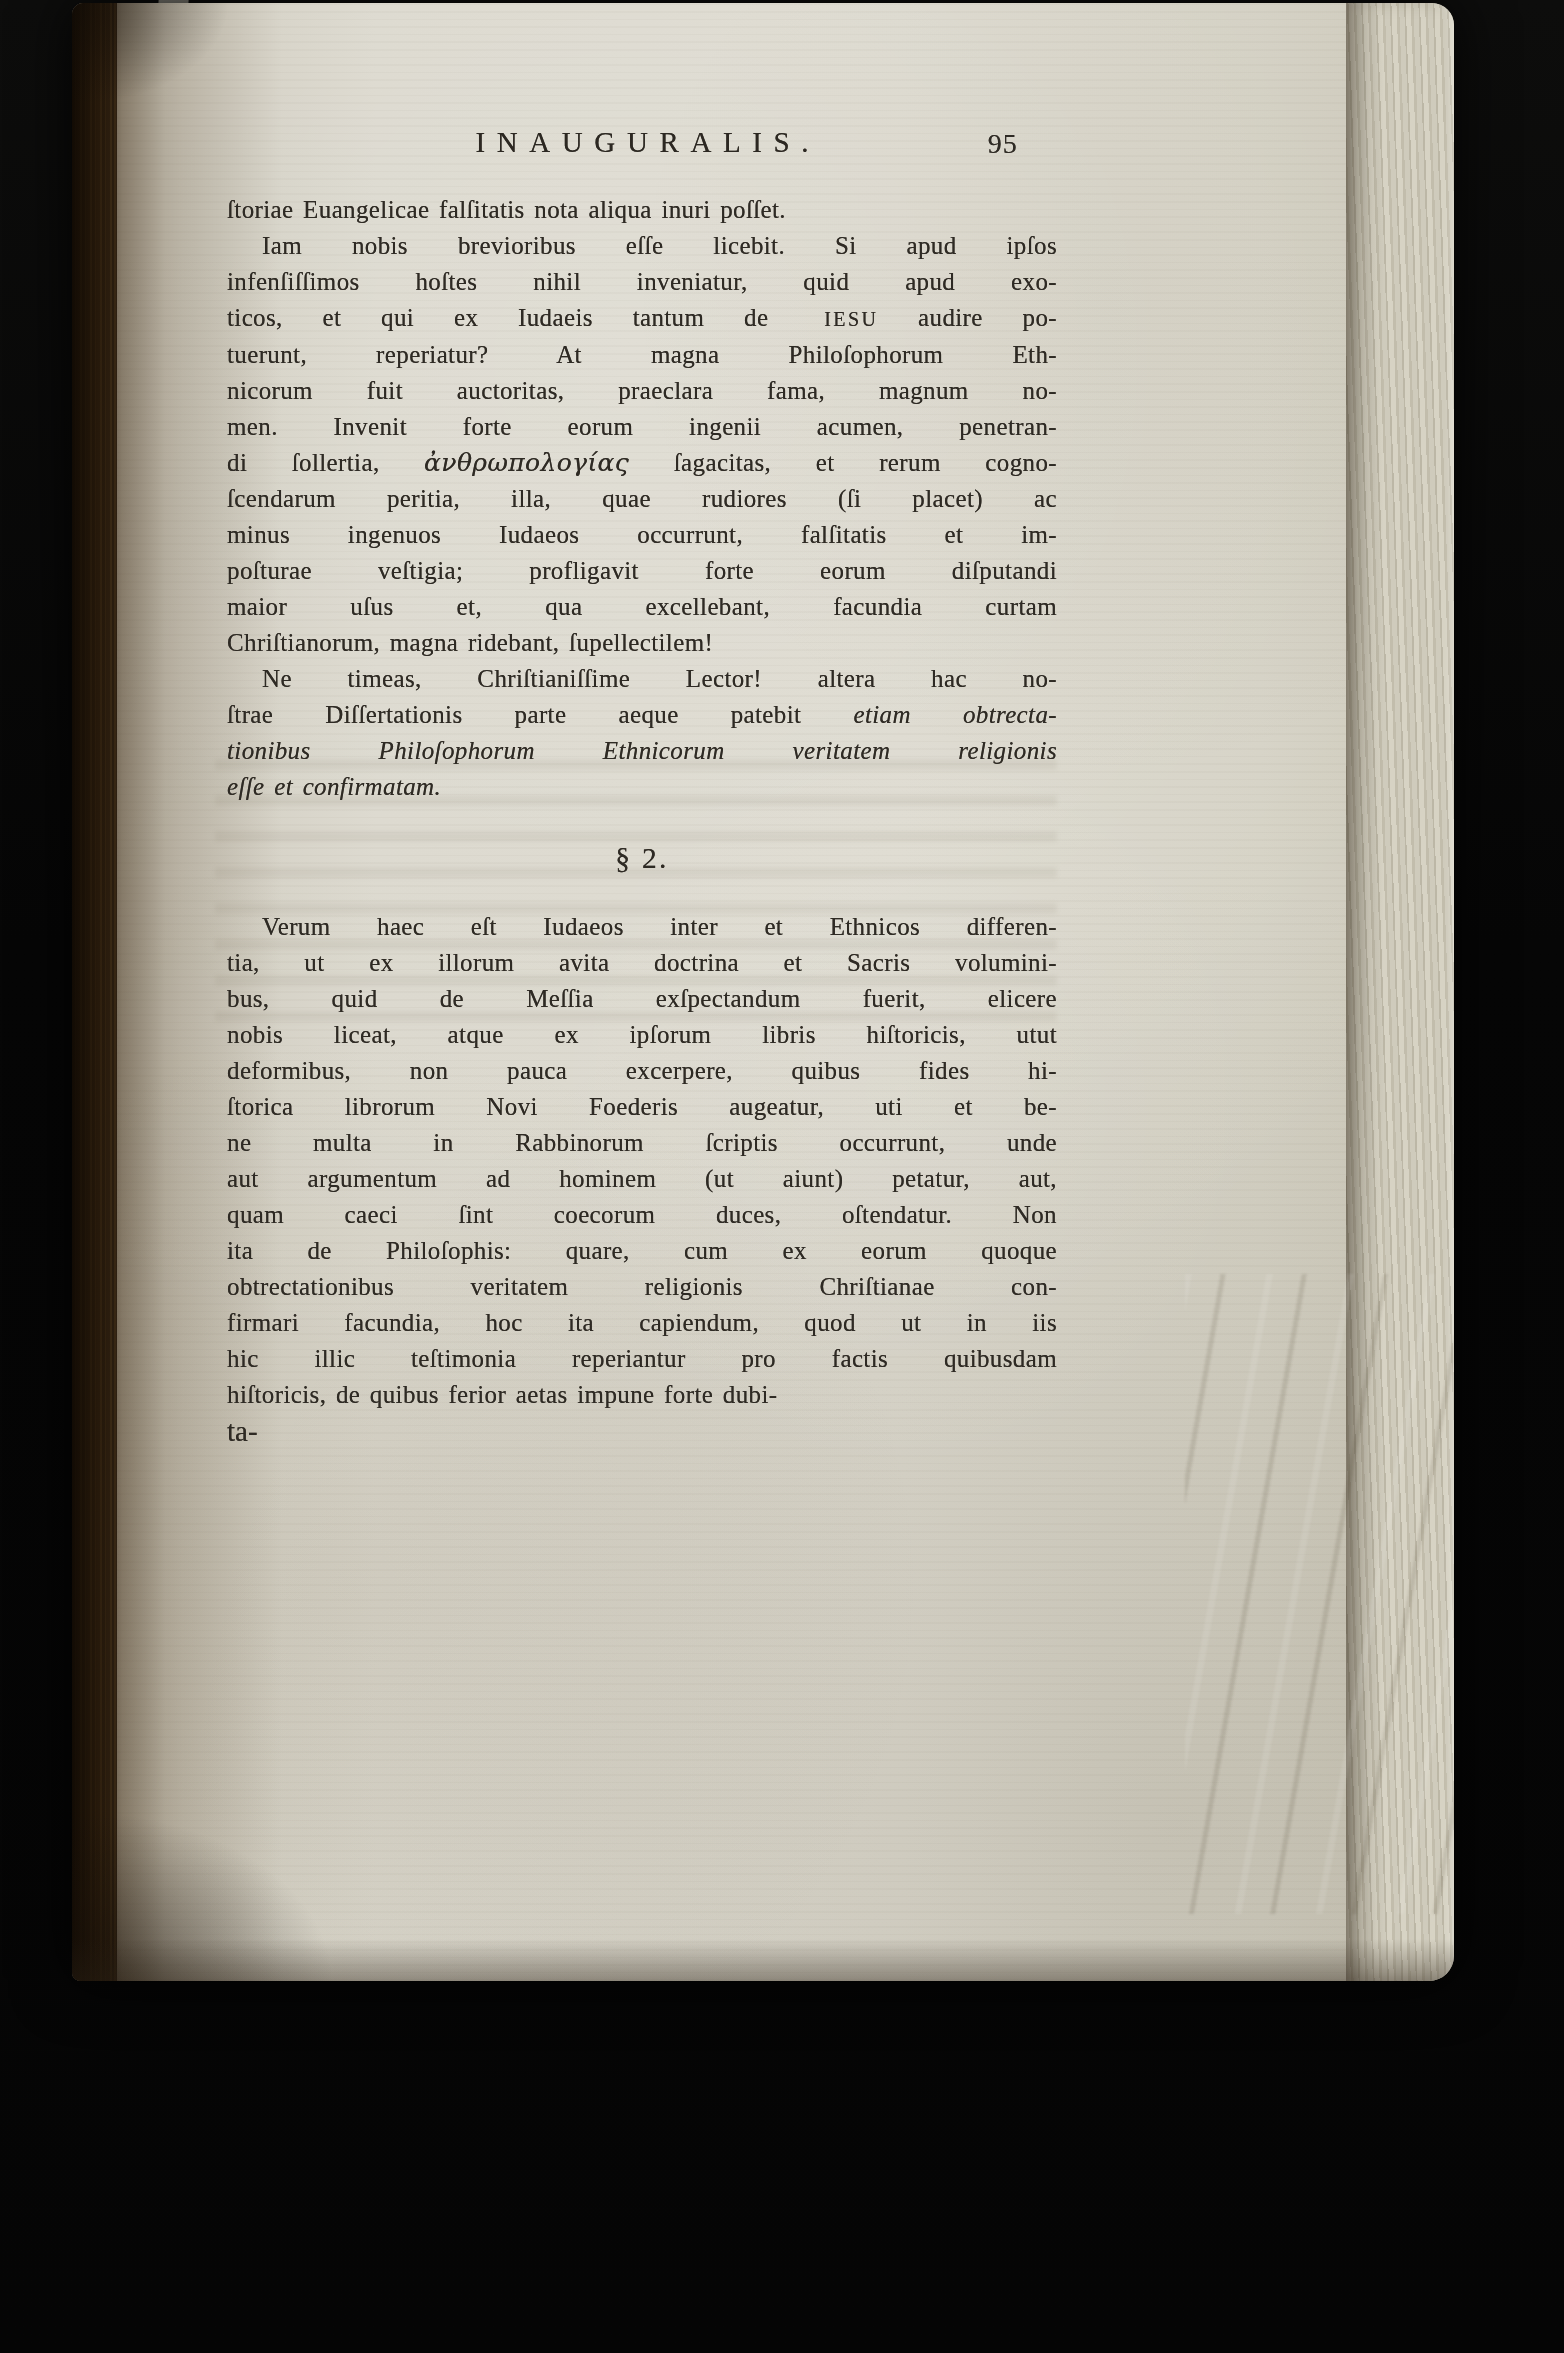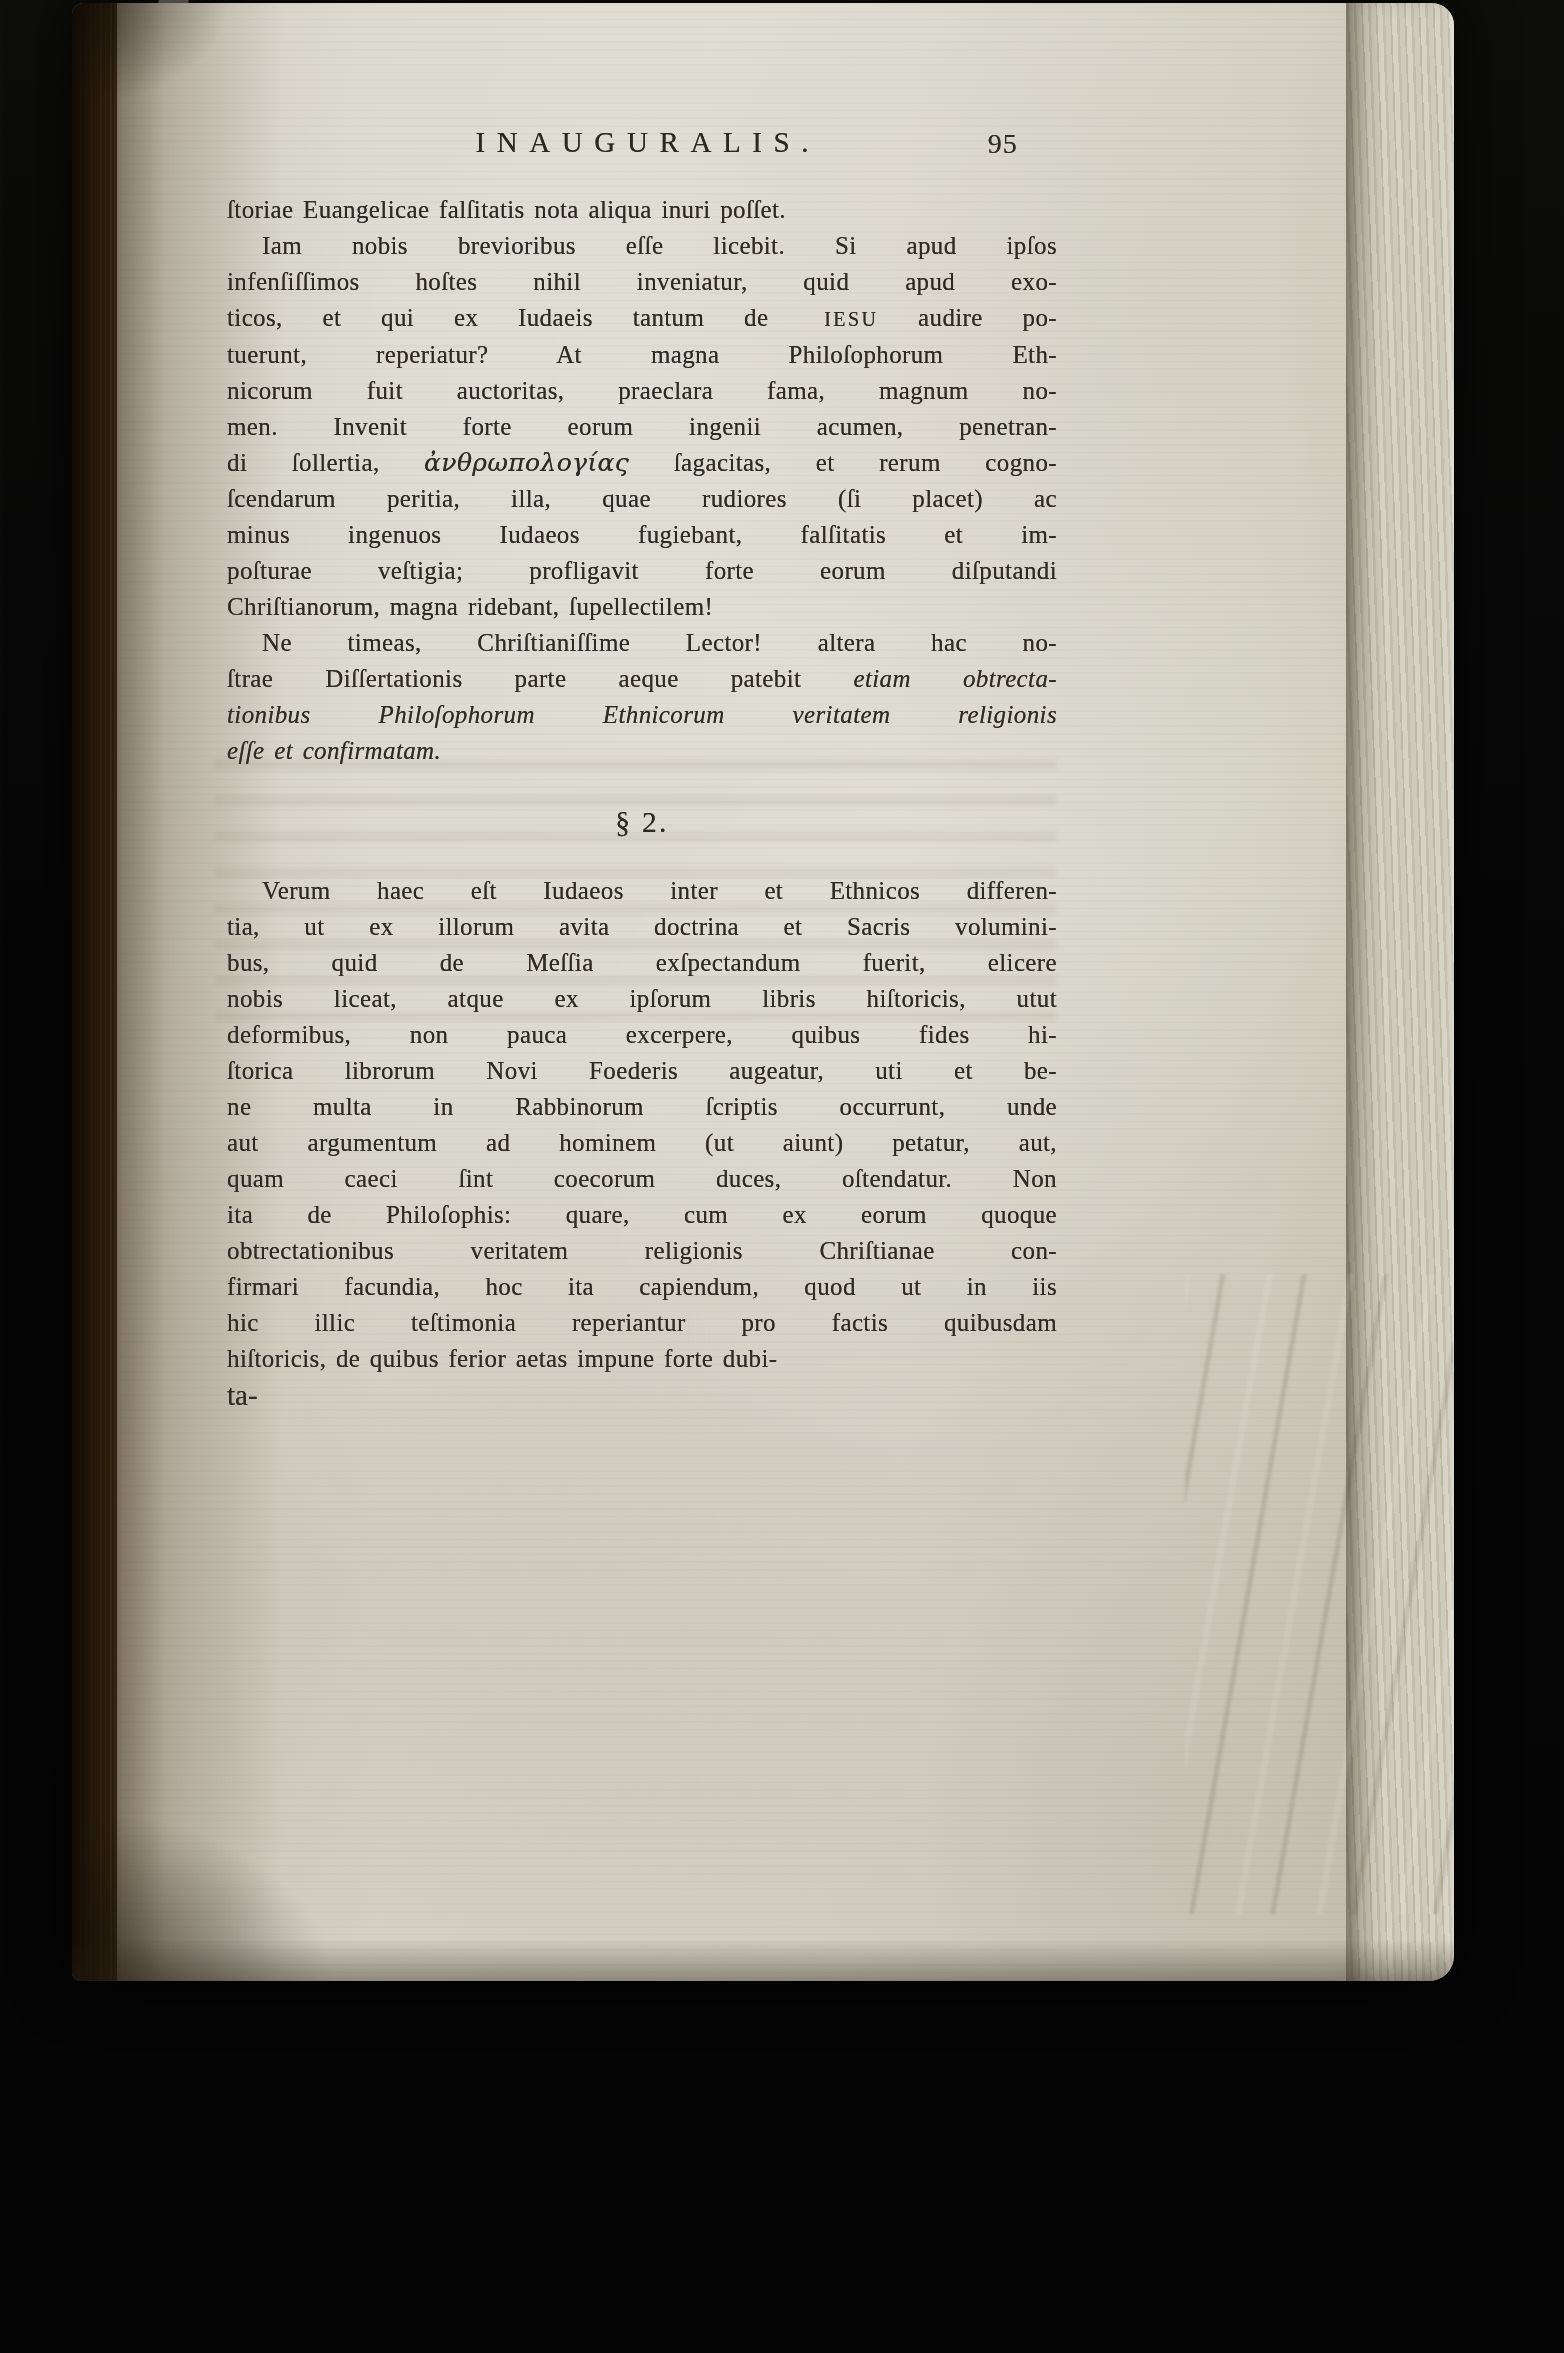--- a/index.html
+++ b/index.html
@@ -184,22 +184,23 @@
           </div>
           <div class="para">
             <div class="tline ind"><span>Iam nobis brevioribus eſſe licebit. Si apud ipſos</span></div>
             <div class="tline"><span>infenſiſſimos hoſtes nihil inveniatur, quid apud exo-</span></div>
             <div class="tline"><span>ticos, et qui ex Iudaeis tantum de </span><span class="s-sc">IESU</span><span> audire po-</span></div>
             <div class="tline"><span>tuerunt, reperiatur? At magna Philoſophorum Eth-</span></div>
             <div class="tline"><span>nicorum fuit auctoritas, praeclara fama, magnum no-</span></div>
             <div class="tline"><span>men. Invenit forte eorum ingenii acumen, penetran-</span></div>
             <div class="tline"><span>di ſollertia, </span><span class="s-gk">ἀνθρωπολογίας</span><span> ſagacitas, et rerum cogno-</span></div>
             <div class="tline"><span>ſcendarum peritia, illa, quae rudiores (ſi placet) ac</span></div>
-            <div class="tline"><span>minus ingenuos Iudaeos fugiebant, falſitatis et im-</span></div>
+            <div class="tline"><span>minus ingenuos Iudaeos occurrunt, falſitatis et im-</span></div>
             <div class="tline"><span>poſturae veſtigia; profligavit forte eorum diſputandi</span></div>
+            <div class="tline"><span>maior uſus et, qua excellebant, facundia curtam</span></div>
             <div class="tline last"><span>Chriſtianorum, magna ridebant, ſupellectilem!</span></div>
           </div>
           <div class="para">
             <div class="tline ind"><span>Ne timeas, Chriſtianiſſime Lector! altera hac no-</span></div>
             <div class="tline"><span>ſtrae Diſſertationis parte aeque patebit </span><span class="s-i">etiam obtrecta-</span></div>
             <div class="tline"><span class="s-i">tionibus Philoſophorum Ethnicorum veritatem religionis</span></div>
             <div class="tline last"><span class="s-i">eſſe et confirmatam.</span></div>
           </div>
           <div class="section-heading">§ 2.</div>
           <div class="para">

